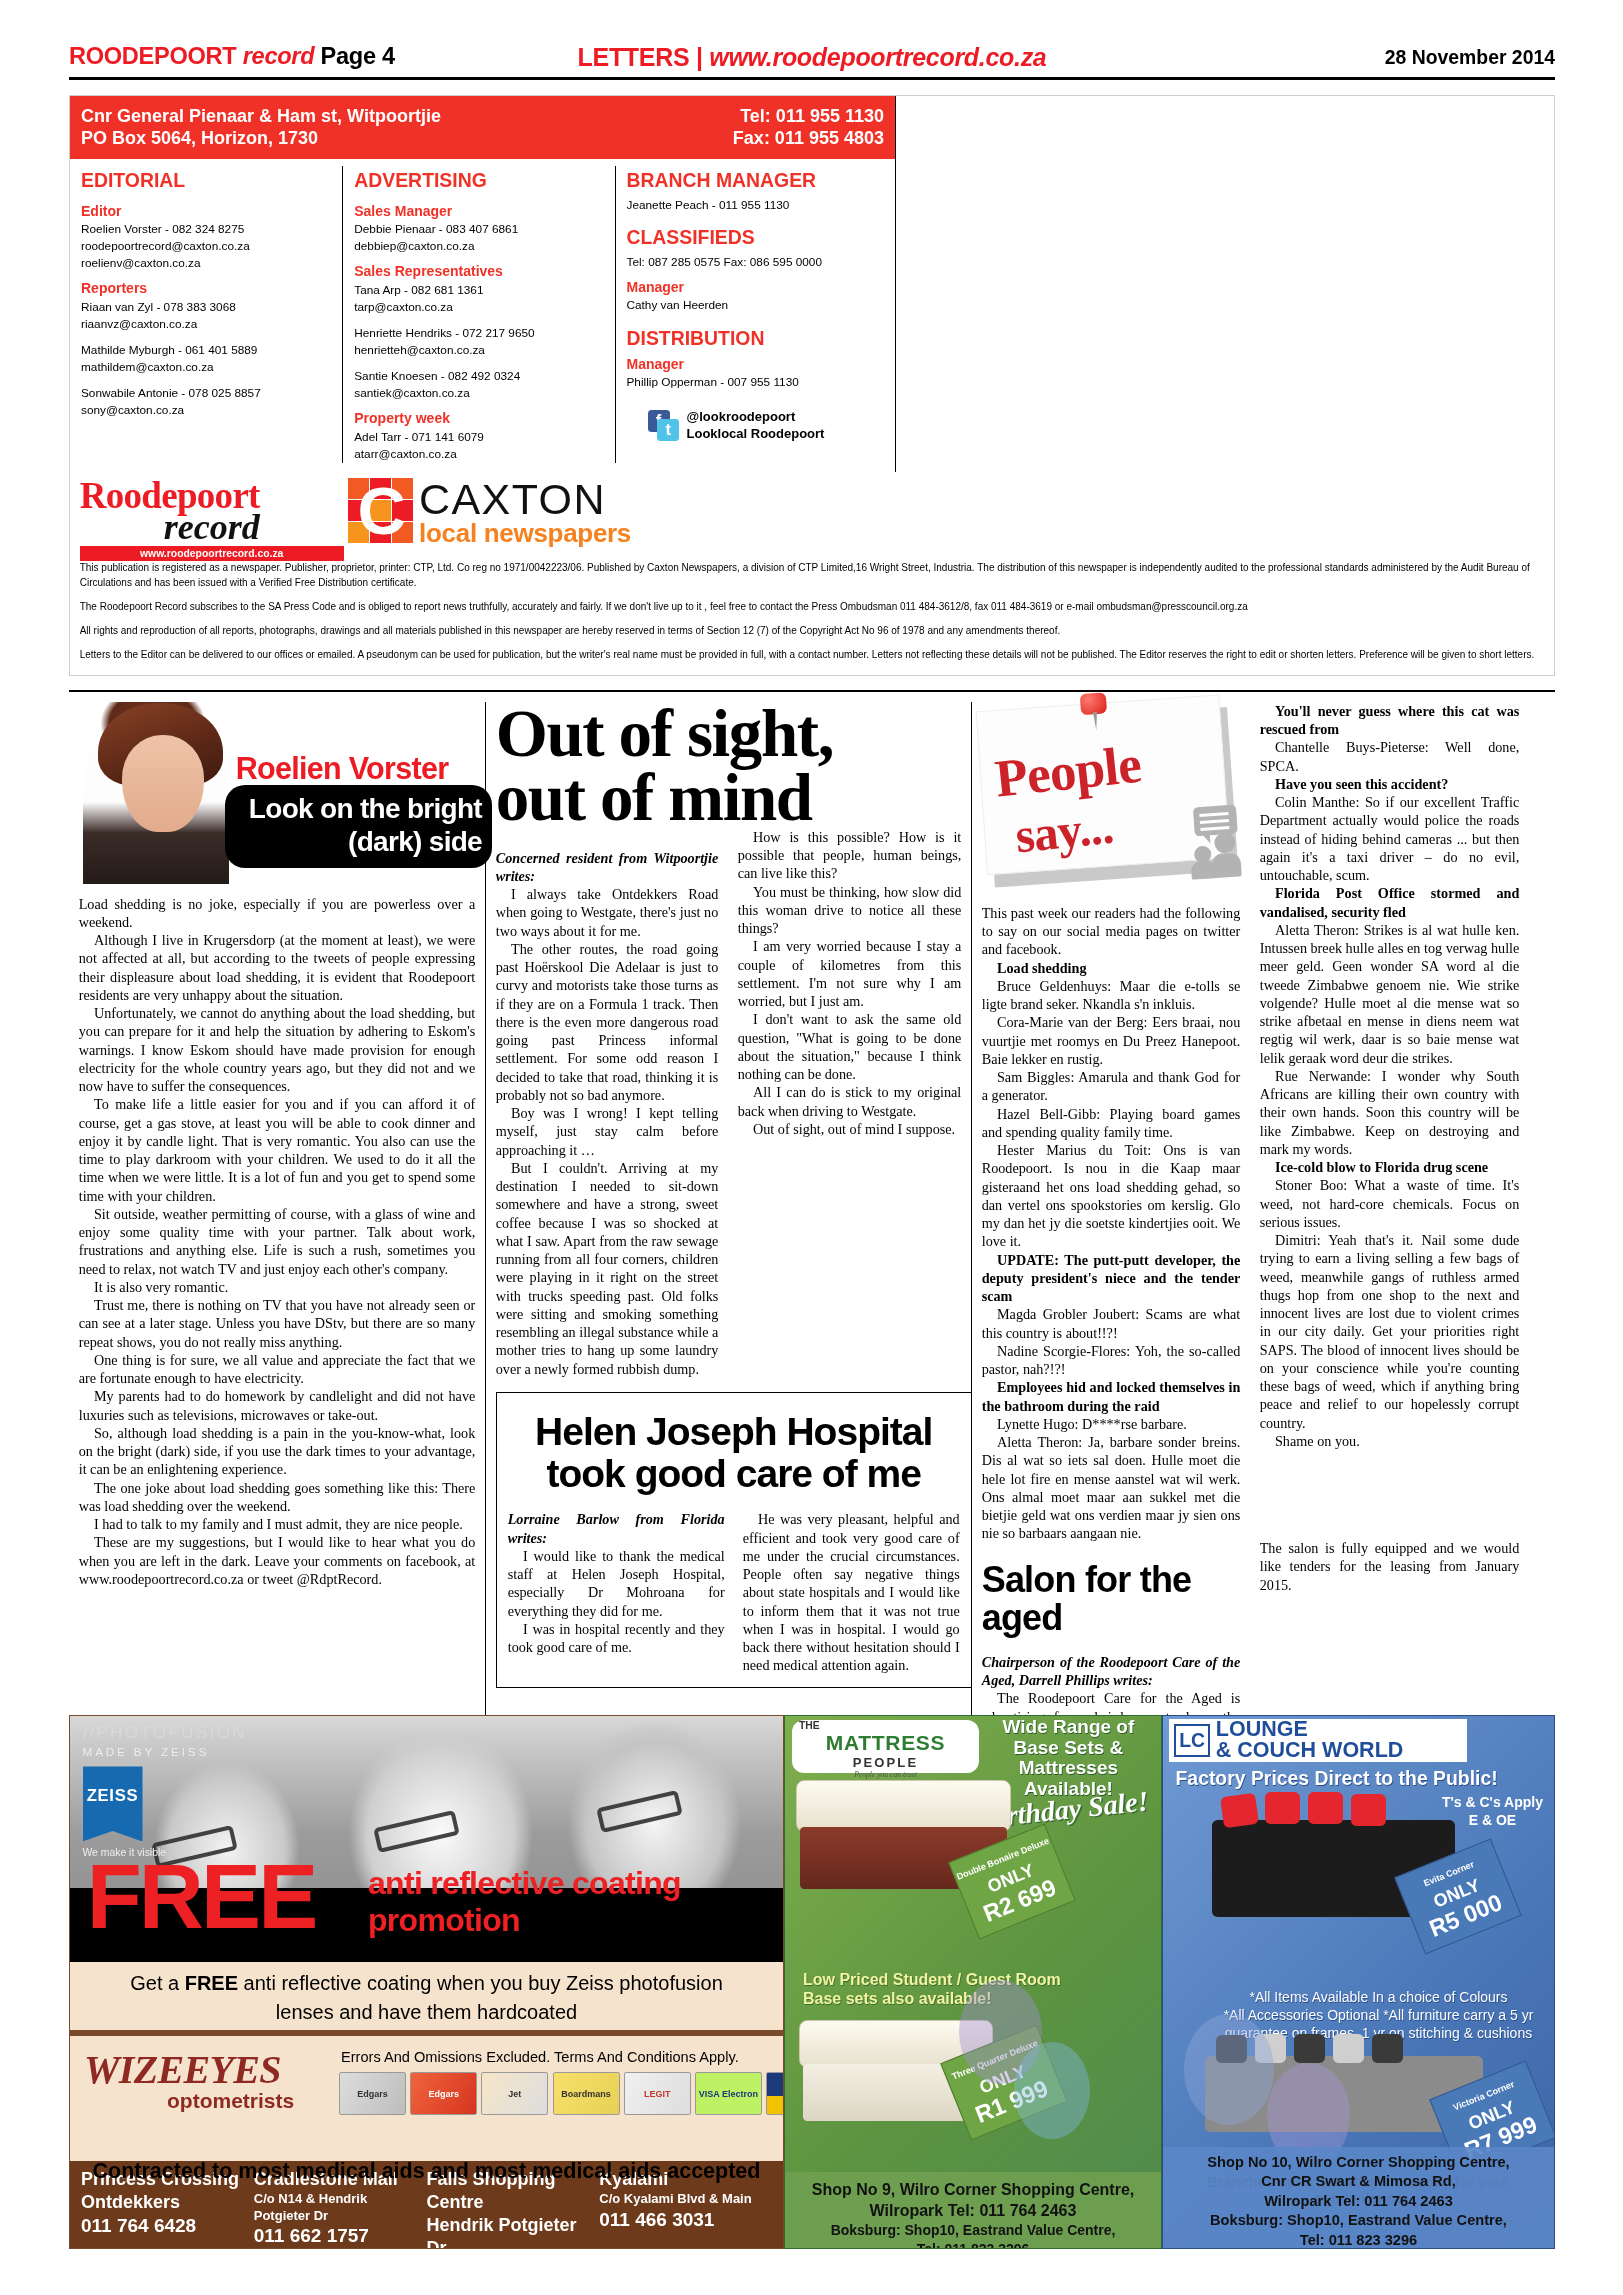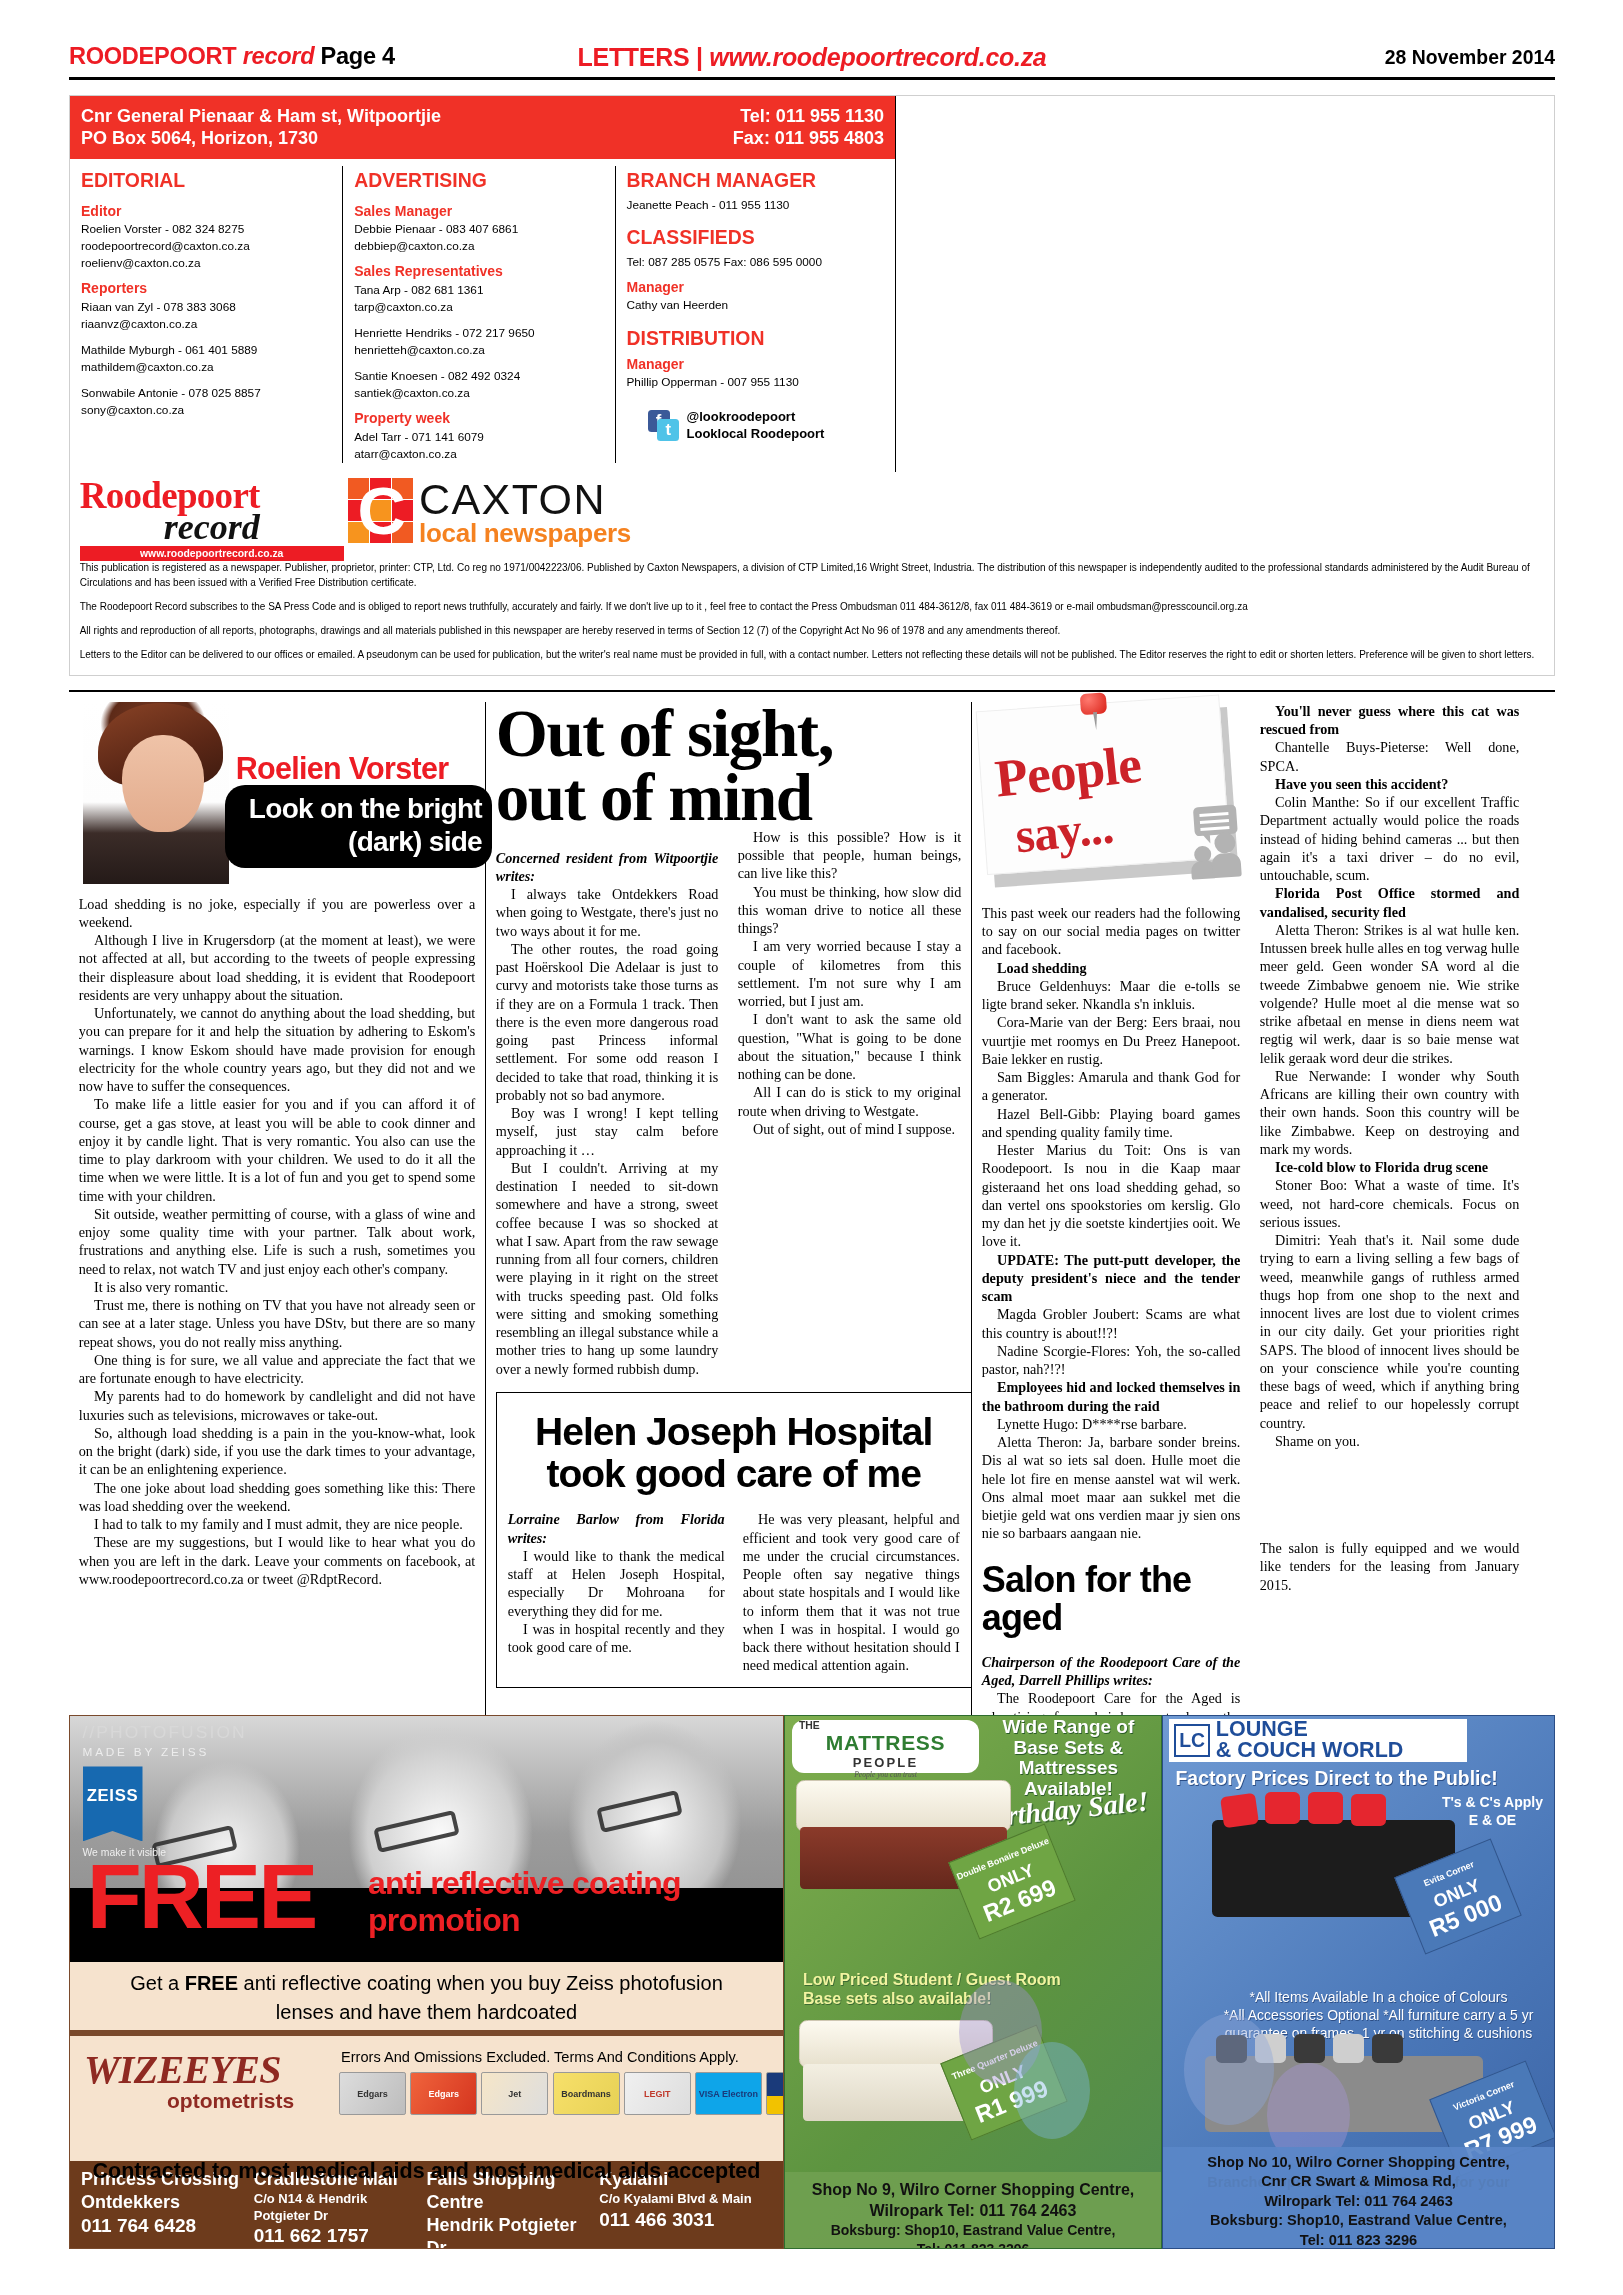--- a/index.html
+++ b/index.html
@@ -227,21 +227,21 @@
                 font-family: "Liberation Sans", sans-serif; font-size: 14.6px; }
   .cards { position: absolute; left: 269px; top: 36px; display: flex; gap: 4.2px; }
   .card { width: 67px; height: 43px; border: 0.7px solid #999; border-radius: 2.1px;
           font-family: "Liberation Sans", sans-serif; font-size: 9px; font-weight: bold;
           display: flex; align-items: center; justify-content: center; color: #333; }
   .card.c1 { background: linear-gradient(120deg,#ddd,#bdbdbd); }
   .card.c2 { background: linear-gradient(120deg,#f0643c,#d5351f); color:#fff; }
   .card.c3 { background: linear-gradient(120deg,#f6e6c8,#ddd); }
   .card.c4 { background: linear-gradient(120deg,#f7e06a,#e7d155); }
   .card.c5 { background: linear-gradient(120deg,#f0f0f0,#ddd); color:#c0392b; }
-  .card.c6 { background:#0ea5e9; color:#1a3a7a; }
+  .card.c6 { background:#bef264; color:#1a3a7a; }
   .card.c7 { background: linear-gradient(180deg,#1a3a7a 55%,#f2c200 55%); color:#fff; }
   .zs-contract { position: absolute; left: 0; bottom: 64px; width: 100%; text-align: center;
                  font-family: "Liberation Sans", sans-serif; font-weight: bold;
                  font-size: 21.5px; z-index: 3; }
   .zs-branches { position: absolute; left: 0; bottom: 0; width: 100%; height: 87px;
                  background: #6d3b1c; color: #fff; display: flex; padding: 7px 11px;
                  font-family: "Liberation Sans", sans-serif; }
   .br { flex: 1; line-height: 1.28; }
   .br .n { font-weight: bold; font-size: 18px; }
   .br .a { font-weight: bold; font-size: 13px; }
@@ -506,21 +506,21 @@
       </div>
     </div>
 
     <div class="col c3">
       <div style="height:126px"></div>
       <div class="bodytext">
         <p>How is this possible? How is it possible that people, human beings, can live like this?</p>
         <p>You must be thinking, how slow did this woman drive to notice all these things?</p>
         <p>I am very worried because I stay a couple of kilometres from this settlement. I'm not sure why I am worried, but I just am.</p>
         <p>I don't want to ask the same old question, "What is going to be done about the situation," because I think nothing can be done.</p>
-        <p>All I can do is stick to my original route when driving to Westgate.</p>
+        <p>All I can do is stick to my original back when driving to Westgate.</p>
         <p>Out of sight, out of mind I suppose.</p>
       </div>
     </div>
 
     <div class="col c4 sep">
       <div class="peoplesay">
         <div class="ps-shadow"></div>
         <div class="ps-card"></div>
         <div class="ps-pin">
           <div class="head"></div>

